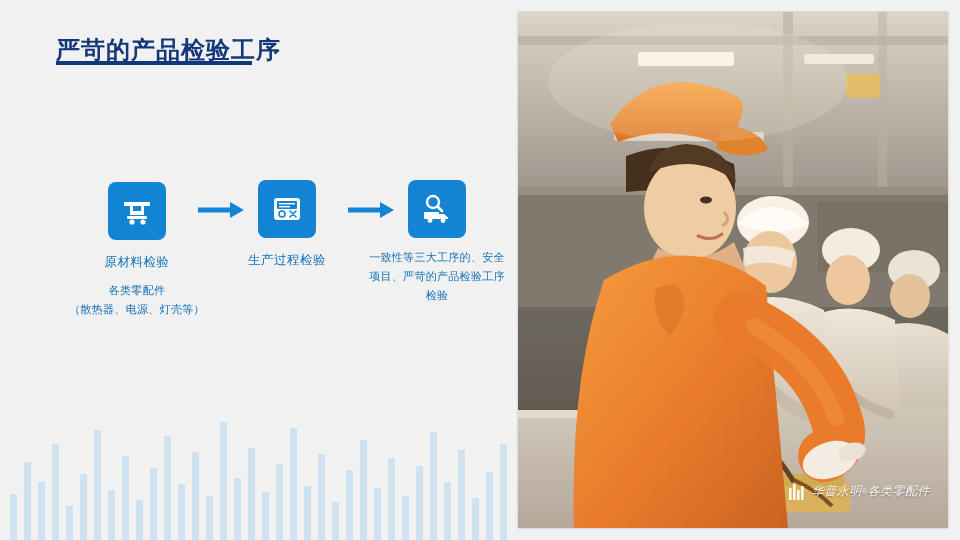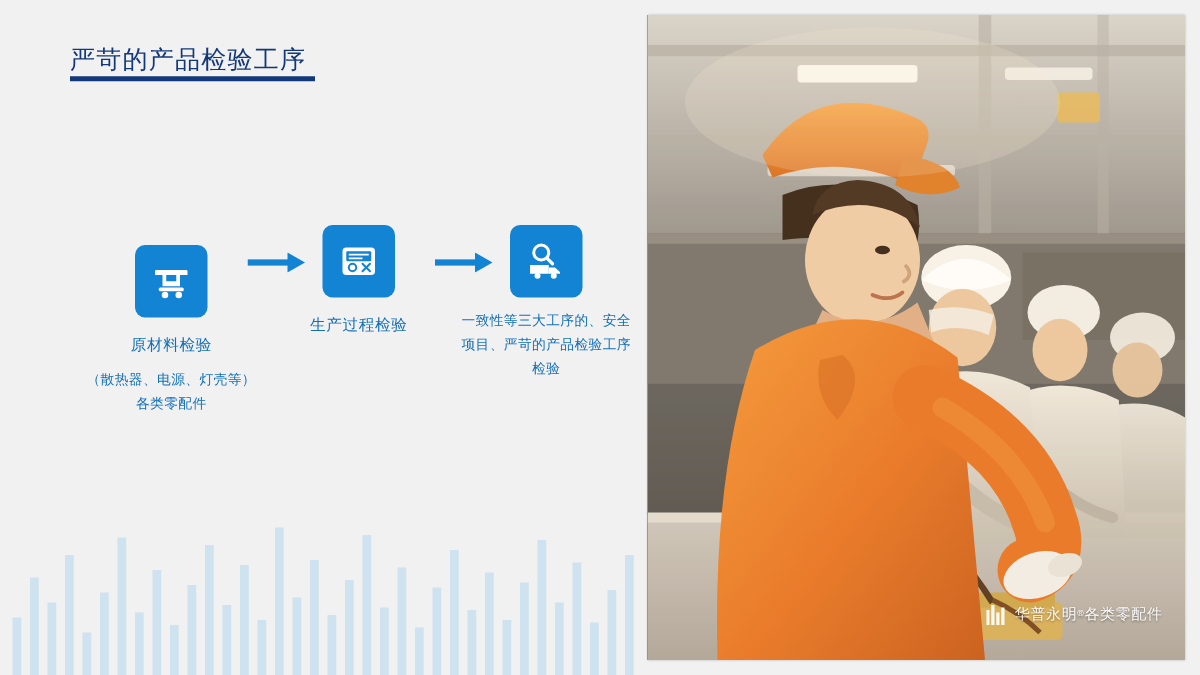--- a/index.html
+++ b/index.html
@@ -13,22 +13,22 @@
   .slide{
     position:absolute;inset:0;
     background:#f1f1f1;
     overflow:hidden;
   }
 
   
   .title{
     position:absolute;
     left:56px;top:34px;
-    font-size:20px;
-    font-weight:normal;
+    font-size:24px;
+    font-weight:bold;
     color:#13387a;
     letter-spacing:1px;
   }
   .title-underline{
     position:absolute;
     left:56px;top:61px;
     width:196px;height:4px;
     background:#13387a;
   }
 
@@ -37,21 +37,21 @@
     position:absolute;
     left:40px;top:180px;
     width:460px;
     height:200px;
   }
   .step{
     position:absolute;
     text-align:center;
     width:150px;
   }
-  .step-1{left:22px;top:16px;}
+  .step-1{left:22px;top:2px;}
   .step-2{left:172px;top:0;}
   .step-3{left:322px;top:0;}
 
   .icon-box{
     width:58px;height:58px;
     margin:0 auto;
     background:#1383d4;
     border-radius:8px;
     display:flex;align-items:center;justify-content:center;
   }
@@ -105,20 +105,21 @@
 
   .watermark{
     position:absolute;
     right:18px;bottom:28px;
     display:flex;align-items:center;
     color:#ffffff;
     font-size:12px;
     letter-spacing:.5px;
     text-shadow:0 1px 2px rgba(0,0,0,.45);
     opacity:.92;
+    font-style:italic;
   }
   .wm-mark{
     width:18px;height:16px;
     margin-right:5px;
     display:flex;align-items:flex-end;
   }
   .wm-sup{font-size:7px;vertical-align:super;}
 </style>
 </head>
 <body>
@@ -174,22 +175,22 @@
         <svg width="34" height="34" viewBox="0 0 34 34">
           <path d="M5 8 h24 a1 1 0 0 1 1 1 v3 h-6 v9 h-14 v-9 h-6 v-3 a1 1 0 0 1 1 -1 z" fill="#ffffff"></path>
           <rect x="13" y="12" width="8" height="5" fill="#1383d4"></rect>
           <rect x="7" y="22" width="20" height="3" rx="1.2" fill="#ffffff"></rect>
           <circle cx="12" cy="28" r="2.6" fill="#ffffff"></circle>
           <circle cx="23" cy="28" r="2.6" fill="#ffffff"></circle>
         </svg>
       </div>
       <div class="step-label">原材料检验</div>
       <div class="step-desc">
+        <div>各类零配件</div>
         <div>（散热器、电源、灯壳等）</div>
-        <div>各类零配件</div>
       </div>
     </div>
 
     <div class="arrow arrow-1">
       <svg width="46" height="16" viewBox="0 0 46 16">
         <rect x="0" y="5.5" width="34" height="5" fill="#1383d4"></rect>
         <path d="M32 0 L46 8 L32 16 Z" fill="#1383d4"></path>
       </svg>
     </div>
 

